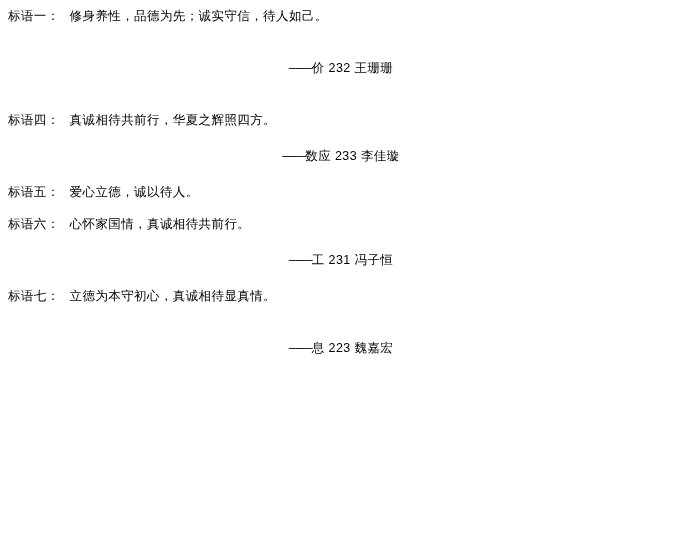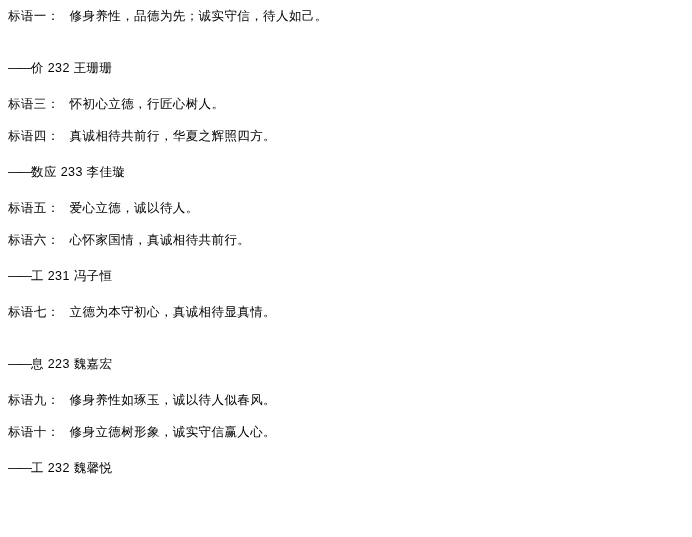--- a/index.html
+++ b/index.html
@@ -32,21 +32,21 @@
     letter-spacing: 0.4px;
   }
   .slogan-line .sep {
     display: inline-block;
     width: 10px;
   }
   .attribution {
     font-size: 12.5px;
     line-height: 16px;
     letter-spacing: 0.4px;
-    text-align: left;
+    text-align: center;
     white-space: nowrap;
     margin: 0;
     padding-right: 4px;
   }
   .attribution .dash {
     letter-spacing: -1px;
   }
   .gap-sm { height: 16px; }
   .gap-md { height: 20px; }
   .block { margin: 0; }
@@ -59,21 +59,20 @@
   <div class="block">
     <p class="slogan-line"><span class="label">标语一：</span><span class="sep"></span><span>修身养性，品德为先；诚实守信，待人如己。</span></p>
     <div class="gap-sm"></div>
     <div class="gap-md"></div>
     <p class="attribution"><span class="dash">——</span><span>价 232 王珊珊</span></p>
   </div>
 
   <div class="gap-md"></div>
 
   <div class="block">
-    <p class="slogan-line"><span class="label">标语三：</span><span class="sep"></span><span>怀初心立德，行匠心树人。</span></p>
     <div class="gap-sm"></div>
     <p class="slogan-line"><span class="label">标语四：</span><span class="sep"></span><span>真诚相待共前行，华夏之辉照四方。</span></p>
     <div class="gap-md"></div>
     <p class="attribution"><span class="dash">——</span><span>数应 233 李佳璇</span></p>
   </div>
 
   <div class="gap-md"></div>
 
   <div class="block">
     <p class="slogan-line"><span class="label">标语五：</span><span class="sep"></span><span>爱心立德，诚以待人。</span></p>
@@ -87,21 +86,14 @@
 
   <div class="block">
     <p class="slogan-line"><span class="label">标语七：</span><span class="sep"></span><span>立德为本守初心，真诚相待显真情。</span></p>
     <div class="gap-sm"></div>
     <div class="gap-md"></div>
     <p class="attribution"><span class="dash">——</span><span>息 223 魏嘉宏</span></p>
   </div>
 
   <div class="gap-md"></div>
 
-  <div class="block">
-    <p class="slogan-line"><span class="label">标语九：</span><span class="sep"></span><span>修身养性如琢玉，诚以待人似春风。</span></p>
-    <div class="gap-sm"></div>
-    <p class="slogan-line"><span class="label">标语十：</span><span class="sep"></span><span>修身立德树形象，诚实守信赢人心。</span></p>
-    <div class="gap-md"></div>
-    <p class="attribution"><span class="dash">——</span><span>工 232 魏馨悦</span></p>
-  </div>
 
 </div>
 
 </body></html>

